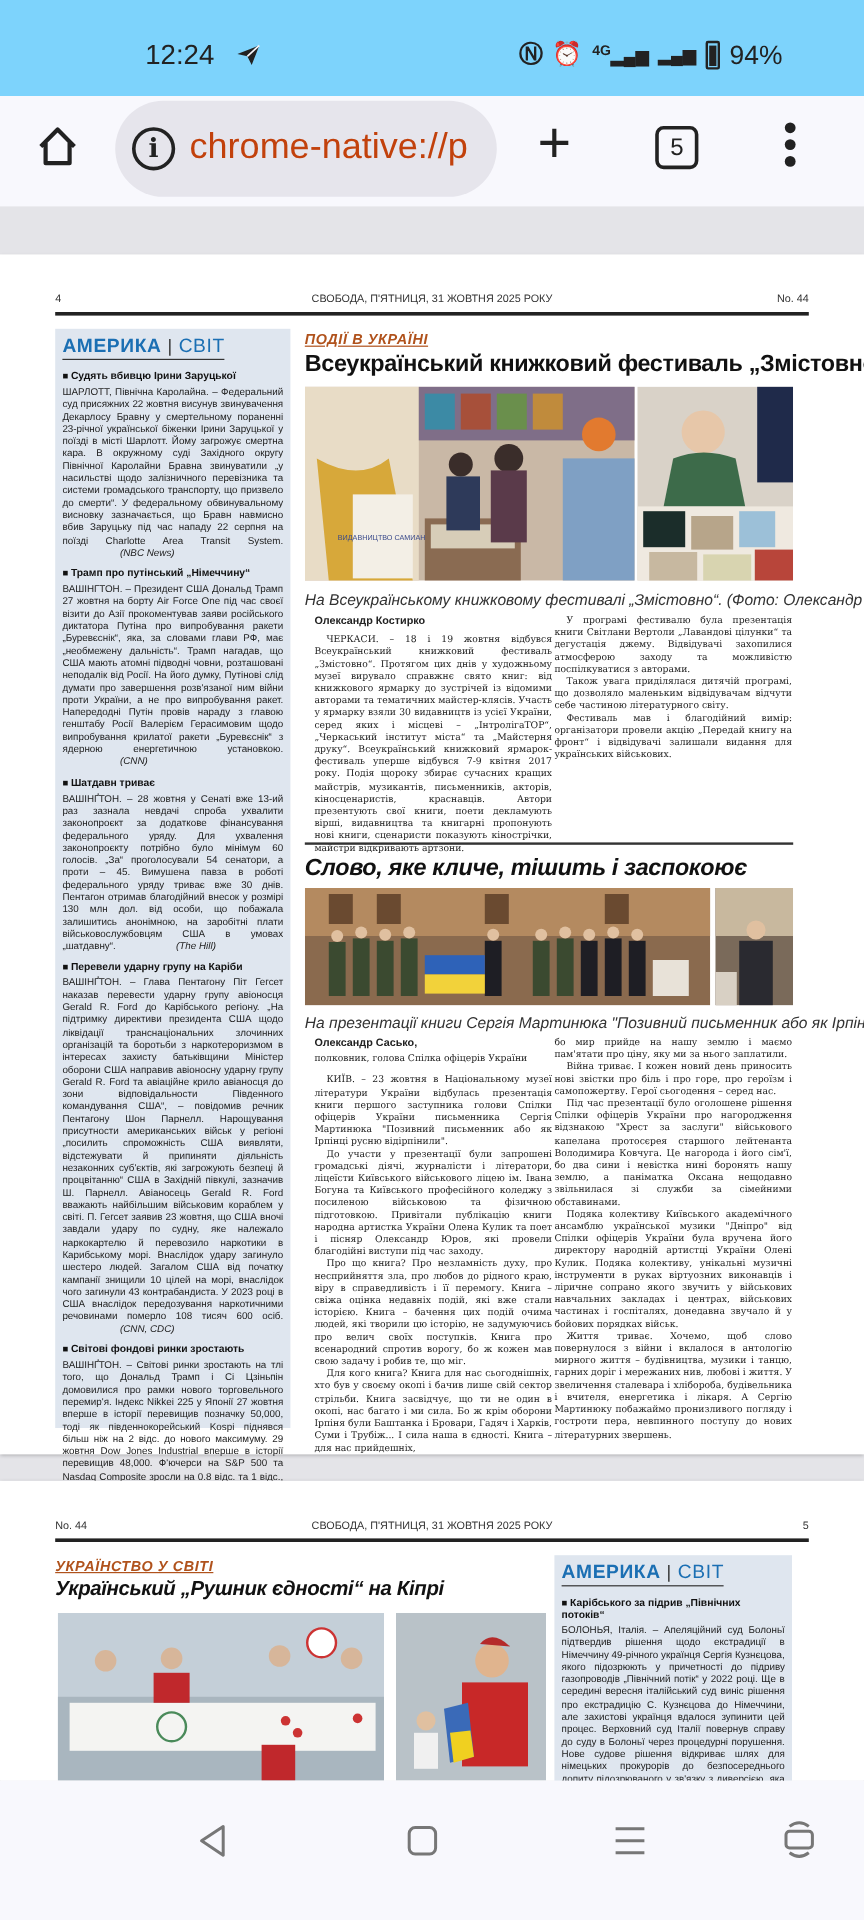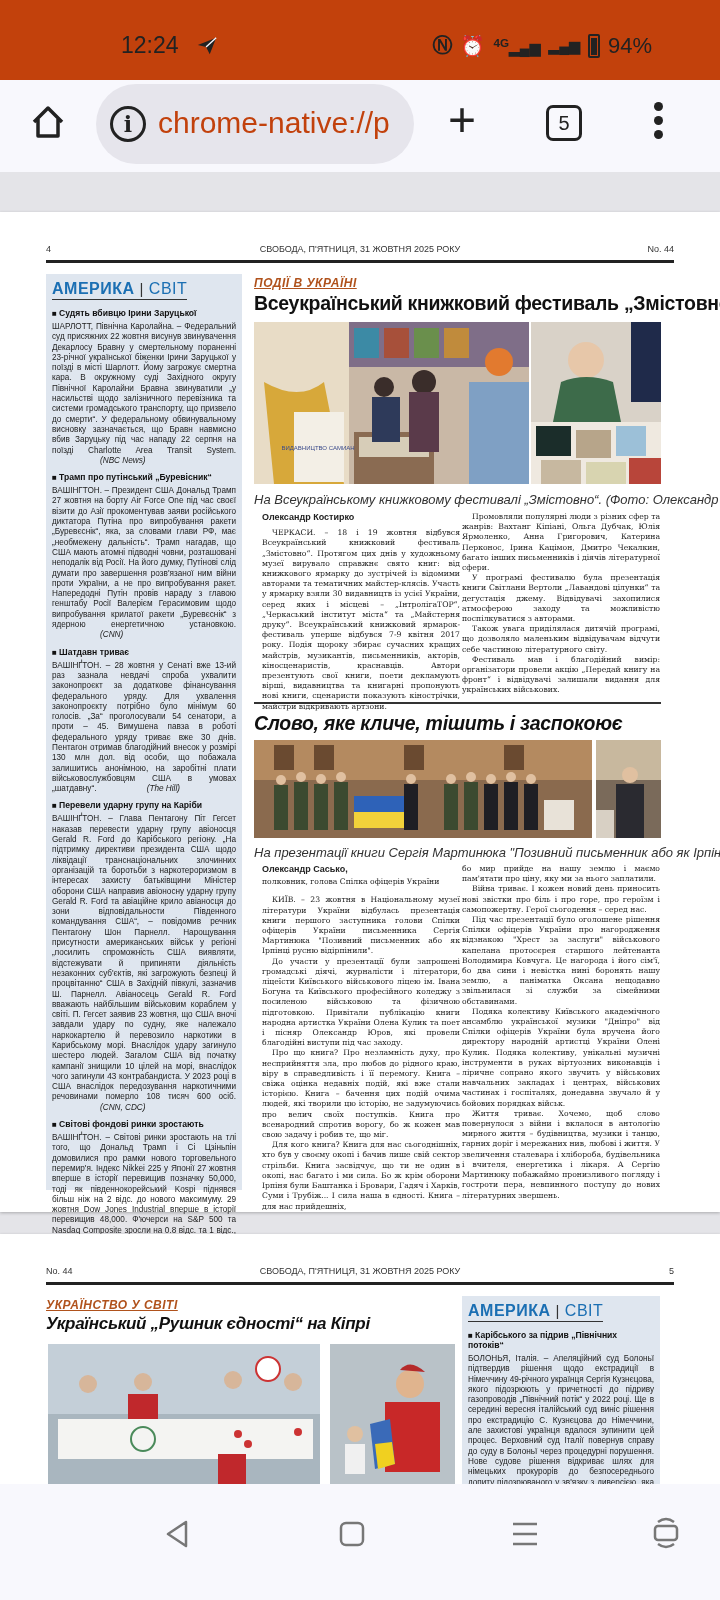--- a/index.html
+++ b/index.html
@@ -1,17 +1,17 @@
 <!DOCTYPE html>
 <html><head>
 <meta charset="utf-8">
 <style>
   * { box-sizing: border-box; margin: 0; padding: 0; }
   html, body { width: 720px; height: 1600px; overflow: hidden; background: #f6f6fb; font-family: "Liberation Sans", sans-serif; }
-  .statusbar { position: absolute; top: 0; left: 0; width: 720px; height: 88px; background: #c2410c; }
+  .statusbar { position: absolute; top: 0; left: 0; width: 720px; height: 88px; background: #7dd3fc; }
   .status-time { position: absolute; left: 121px; top: 32px; font-size: 23px; color: #222; }
   .status-nav { position: absolute; left: 196px; top: 35px; width: 22px; height: 22px; }
   .status-right { position: absolute; right: 68px; top: 32px; font-size: 22px; color: #222; display: flex; align-items: center; gap: 8px; }
   .status-right .ic { display: inline-block; font-weight: bold; font-size: 20px; }
   .bat { display: inline-block; width: 12px; height: 24px; border: 2px solid #222; border-radius: 2px; position: relative; }
   .bat::after { content: ""; position: absolute; left: 1px; right: 1px; bottom: 1px; top: 2px; background: #222; }
   .toolbar { position: absolute; top: 80px; left: 0; width: 720px; height: 92px; background: #f8f8fd; }
   .home-btn { position: absolute; left: 28px; top: 22px; width: 40px; height: 40px; }
   .omnibox { position: absolute; left: 96px; top: 4px; width: 318px; height: 80px; border-radius: 40px; background: #e6e5ec; }
   .omnibox .info { position: absolute; left: 14px; top: 22px; width: 36px; height: 36px; border: 3px solid #222; border-radius: 50%; text-align: center; font: bold 22px/30px "DejaVu Serif", serif; color: #222; }
@@ -105,21 +105,21 @@
       <div class="side-brand">
         <span>АМЕРИКА</span>
         <span class="sep">|</span>
         <span class="thin">СВІТ</span>
       </div>
       <div class="news">
         <h4>Судять вбивцю Ірини Заруцької</h4>
         <p><span>ШАРЛОТТ, Північна Каролайна. – Федеральний суд присяжних 22 жовтня висунув звинувачення Декарлосу Бравну у смертельному пораненні 23-річної української біженки Ірини Заруцької у поїзді в місті Шарлотт. Йому загрожує смертна кара. В окружному суді Західного округу Північної Каролайни Бравна звинуватили „у насильстві щодо залізничного перевізника та системи громадського транспорту, що призвело до смерти“. У федеральному обвинувальному висновку зазначається, що Бравн навмисно вбив Заруцьку під час нападу 22 серпня на поїзді Charlotte Area Transit System.</span> <i>(NBC News)</i></p>
       </div>
       <div class="news">
-        <h4>Трамп про путінський „Буревісник“</h4>
+        <h4>Трамп про путінський „Німеччину“</h4>
         <p><span>ВАШІНГТОН. – Президент США Дональд Трамп 27 жовтня на борту Air Force One під час своєї візити до Азії прокоментував заяви російського диктатора Путіна про випробування ракети „Буревєснік“, яка, за словами глави РФ, має „необмежену дальність“. Трамп нагадав, що США мають атомні підводні човни, розташовані неподалік від Росії. На його думку, Путінові слід думати про завершення розв'язаної ним війни проти України, а не про випробування ракет. Напередодні Путін провів нараду з главою генштабу Росії Валерієм Герасимовим щодо випробування крилатої ракети „Буревєснік“ з ядерною енергетичною установкою.</span> <i>(CNN)</i></p>
       </div>
       <div class="news">
         <h4>Шатдавн триває</h4>
         <p><span>ВАШІНҐТОН. – 28 жовтня у Сенаті вже 13-ий раз зазнала невдачі спроба ухвалити законопроєкт за додаткове фінансування федерального уряду. Для ухвалення законопроєкту потрібно було мінімум 60 голосів. „За“ проголосували 54 сенатори, а проти – 45. Вимушена павза в роботі федерального уряду триває вже 30 днів. Пентагон отримав благодійний внесок у розмірі 130 млн дол. від особи, що побажала залишитись анонімною, на заробітні плати військовослужбовцям США в умовах „шатдавну“.</span> <i>(The Hill)</i></p>
       </div>
       <div class="news">
         <h4>Перевели ударну групу на Каріби</h4>
         <p><span>ВАШІНҐТОН. – Глава Пентагону Піт Гегсет наказав перевести ударну групу авіоносця Gerald R. Ford до Карібського регіону. „На підтримку директиви президента США щодо ліквідації транснаціональних злочинних організацій та боротьби з наркотероризмом в інтересах захисту батьківщини Міністер оборони США направив авіоносну ударну групу Gerald R. Ford та авіаційне крило авіаносця до зони відповідальности Південного командування США“, – повідомив речник Пентагону Шон Парнелл. Нарощування присутности американських військ у регіоні „посилить спроможність США виявляти, відстежувати й припиняти діяльність незаконних суб'єктів, які загрожують безпеці й процвітанню“ США в Західній півкулі, зазначив Ш. Парнелл. Авіаносець Gerald R. Ford вважають найбільшим військовим кораблем у світі. П. Гегсет заявив 23 жовтня, що США вночі завдали удару по судну, яке належало наркокартелю й перевозило наркотики в Карибському морі. Внаслідок удару загинуло шестеро людей. Загалом США від початку кампанії знищили 10 цілей на морі, внаслідок чого загинули 43 контрабандиста. У 2023 році в США внаслідок передозування наркотичними речовинами померло 108 тисяч 600 осіб.</span> <i>(CNN, CDC)</i></p>
       </div>
@@ -169,21 +169,20 @@
         <rect x="98" y="136" width="32" height="26" fill="#b8453a"></rect>
       </svg>
     </div>
     <div class="caption" style="left:254px; top:280px;">На Всеукраїнському книжковому фестивалі „Змістовно“. (Фото: Олександр Костирко)</div>
 
     <div class="col" style="left:262px; top:300px; width:198px;">
       <div class="author">Олександр Костирко</div>
       <p>ЧЕРКАСИ. – 18 і 19 жовтня відбувся Всеукраїнський книжковий фестиваль „Змістовно“. Протягом цих днів у художньому музеї вирувало справжнє свято книг: від книжкового ярмарку до зустрічей із відомими авторами та тематичних майстер-клясів. Участь у ярмарку взяли 30 видавництв із усієї України, серед яких і місцеві – „ІнтролігаТОР“, „Черкаський інститут міста“ та „Майстерня друку“. Всеукраїнський книжковий ярмарок-фестиваль уперше відбувся 7-9 квітня 2017 року. Подія щороку збирає сучасних кращих майстрів, музикантів, письменників, акторів, кіносценаристів, краснавців. Автори презентують свої книги, поети декламують вірші, видавництва та книгарні пропонують нові книги, сценаристи показують кінострічки, майстри відкривають артзони.</p>
     </div>
     <div class="col" style="left:462px; top:300px; width:198px;">
-      <p>Промовляли популярні люди з різних сфер та жанрів: Вахтанг Кіпіані, Ольга Дубчак, Юлія Ярмоленко, Анна Григорович, Катерина Перконос, Ірина Кацімон, Дмитро Чекалкин, багато інших письменників і діячів літературної сфери.</p>
       <p>У програмі фестивалю була презентація книги Світлани Вертоли „Лавандові цілунки“ та дегустація джему. Відвідувачі захопилися атмосферою заходу та можливістю поспілкуватися з авторами.</p>
       <p>Також увага приділялася дитячій програмі, що дозволяло маленьким відвідувачам відчути себе частиною літературного світу.</p>
       <p>Фестиваль мав і благодійний вимір: організатори провели акцію „Передай книгу на фронт“ і відвідувачі залишали видання для українських військових.</p>
     </div>
 
     <div class="hr-thin" style="left:254px; top:490px; width:407px;"></div>
 
     <div class="headline" style="left:254px; top:500px; font-size:19.5px; font-style:italic; letter-spacing:-0.3px;">Слово, яке кличе, тішить і заспокоює</div>
     <div class="photo" style="left:254px; top:528px; width:338px; height:98px;">
       <svg width="338" height="98" viewBox="0 0 338 98">

